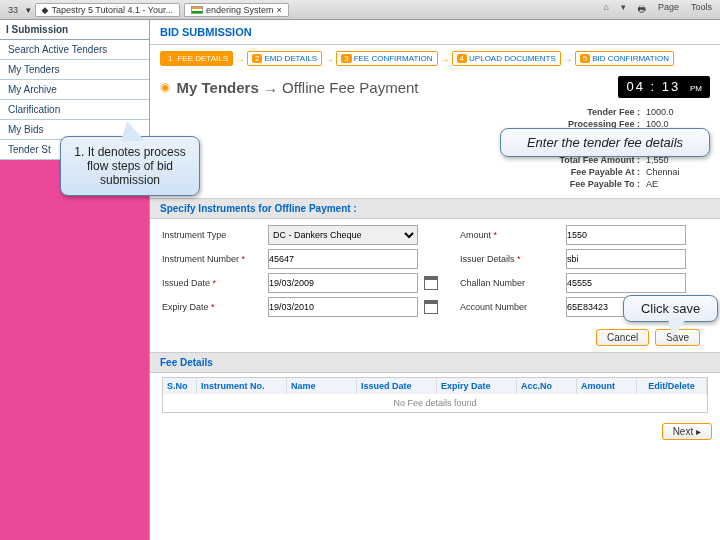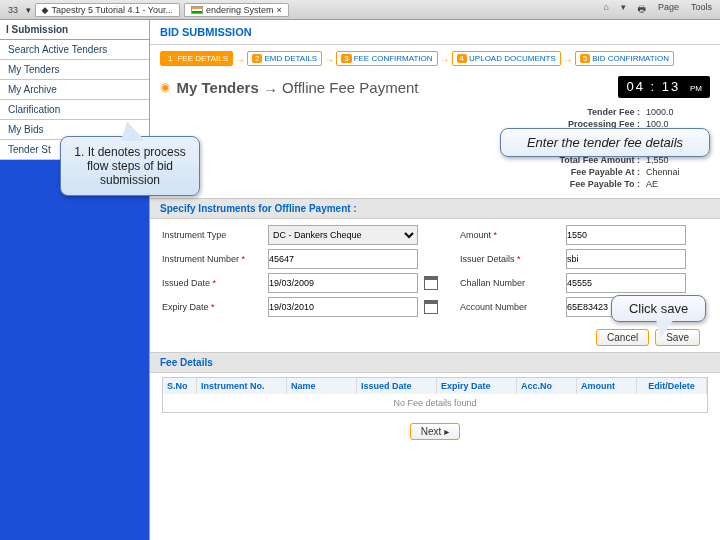--- a/index.html
+++ b/index.html
@@ -7,21 +7,21 @@
   
   .browser-bar { height: 20px; background: linear-gradient(#e8e8e8,#d0d0d0); border-bottom: 1px solid #999; display: flex; align-items: center; padding: 0 4px; font-size: 9px; color: #333; }
   .browser-bar .left { display: flex; align-items: center; gap: 4px; }
   .browser-bar .right { margin-left: auto; display: flex; gap: 4px; }
   .tab { background: #fff; border: 1px solid #aaa; padding: 1px 6px; border-radius: 2px 2px 0 0; display: flex; align-items: center; gap: 3px; }
   .bar-btn { padding: 1px 4px; color: #444; }
   .flag { width: 12px; height: 8px; background: linear-gradient(to bottom, #f93 33%, #fff 33%, #fff 66%, #0a0 66%); border: 0.5px solid #999; }
   
   .main { display: flex; height: calc(100% - 20px); }
   
-  .sidebar { width: 150px; background: #1d4ed8; border-right: 1px solid #8ab; font-size: 10px; }
+  .sidebar { width: 150px; background: #ec4899; border-right: 1px solid #8ab; font-size: 10px; }
   .sidebar .hdr { background: #fff; padding: 4px 6px; font-weight: bold; color: #345; border-bottom: 1px solid #8ab; }
   .sidebar .item { padding: 4px 8px; color: #246; border-bottom: 1px solid #b0cde0; cursor: pointer; background: #fff; }
   
   .content { flex: 1; background: #fff; padding: 0 0 0 0; position: relative; overflow: hidden; }
   .bid-head { color: #0066cc; font-weight: bold; font-size: 11px; padding: 6px 10px; border-bottom: 1px solid #ccc; }
   
   .steps { display: flex; gap: 2px; padding: 6px 10px; align-items: center; font-size: 8px; }
   .step { background: #fff; border: 1px solid #f90; color: #06c; padding: 2px 4px; border-radius: 2px; white-space: nowrap; }
   .step .num { background: #f90; color: #fff; padding: 0 3px; margin-right: 2px; border-radius: 2px; }
   .step.active { background: #f90; color: #fff; }
@@ -48,27 +48,27 @@
   .cal-icon::before { content: ""; position: absolute; top: 0; left: 0; right: 0; height: 3px; background: #666; }
   
   .btn-row { display: flex; justify-content: flex-end; gap: 6px; padding: 6px 20px; }
   .btn { background: linear-gradient(#fff,#eee); border: 1px solid #f90; color: #333; padding: 2px 10px; font-size: 10px; border-radius: 3px; cursor: pointer; }
   
   .tbl { margin: 4px 12px; border: 1px solid #ccc; }
   .tbl .thead { display: flex; background: #eef4fa; font-size: 9px; color: #06c; font-weight: bold; }
   .tbl .thead div { padding: 3px 4px; border-right: 1px solid #ddd; }
   .tbl .empty { text-align: center; padding: 4px; color: #888; font-size: 9px; }
   
-  .next-row { display: flex; justify-content: center; padding: 6px 8px; }
+  .next-row { display: flex; justify-content: flex-end; padding: 6px 8px; }
   
   
   .callout { position: absolute; background: linear-gradient(#eaf2fb,#d0e2f5); border: 1px solid #5a7fa8; border-radius: 8px; padding: 8px 10px; font-size: 12px; color: #222; text-align: center; box-shadow: 1px 2px 4px rgba(0,0,0,0.3); z-index: 50; }
   .callout.c1 { left: 60px; top: 136px; width: 140px; }
   .callout.c2 { right: 10px; top: 128px; width: 210px; background: linear-gradient(#f9fbfe,#e8eef8); font-size: 13px; padding: 6px 8px; font-style: italic; }
-  .callout.c3 { right: 14px; top: 295px; width: 95px; background: linear-gradient(#f9fbfe,#e8eef8); font-size: 13px; padding: 5px 6px; }
+  .callout.c3 { right: 2px; top: 295px; width: 95px; background: linear-gradient(#f9fbfe,#e8eef8); font-size: 13px; padding: 5px 6px; }
   .callout .tail { position: absolute; width: 0; height: 0; }
   .c1 .tail { top: -16px; left: 60px; border-left: 6px solid transparent; border-right: 18px solid transparent; border-bottom: 20px solid #d8e8f7; }
   .c3 .tail { bottom: -18px; left: 44px; border-left: 4px solid transparent; border-right: 14px solid transparent; border-top: 20px solid #e8eef8; }
   
   .c-s { width: 34px; } .c-i { width: 90px; } .c-n { width: 70px; } .c-d { width: 80px; } .c-e { width: 80px; } .c-a { width: 60px; } .c-m { width: 60px; } .c-x { flex: 1; text-align: center; }
 </style>
 </head>
 <body>
 
 <div class="browser-bar">

